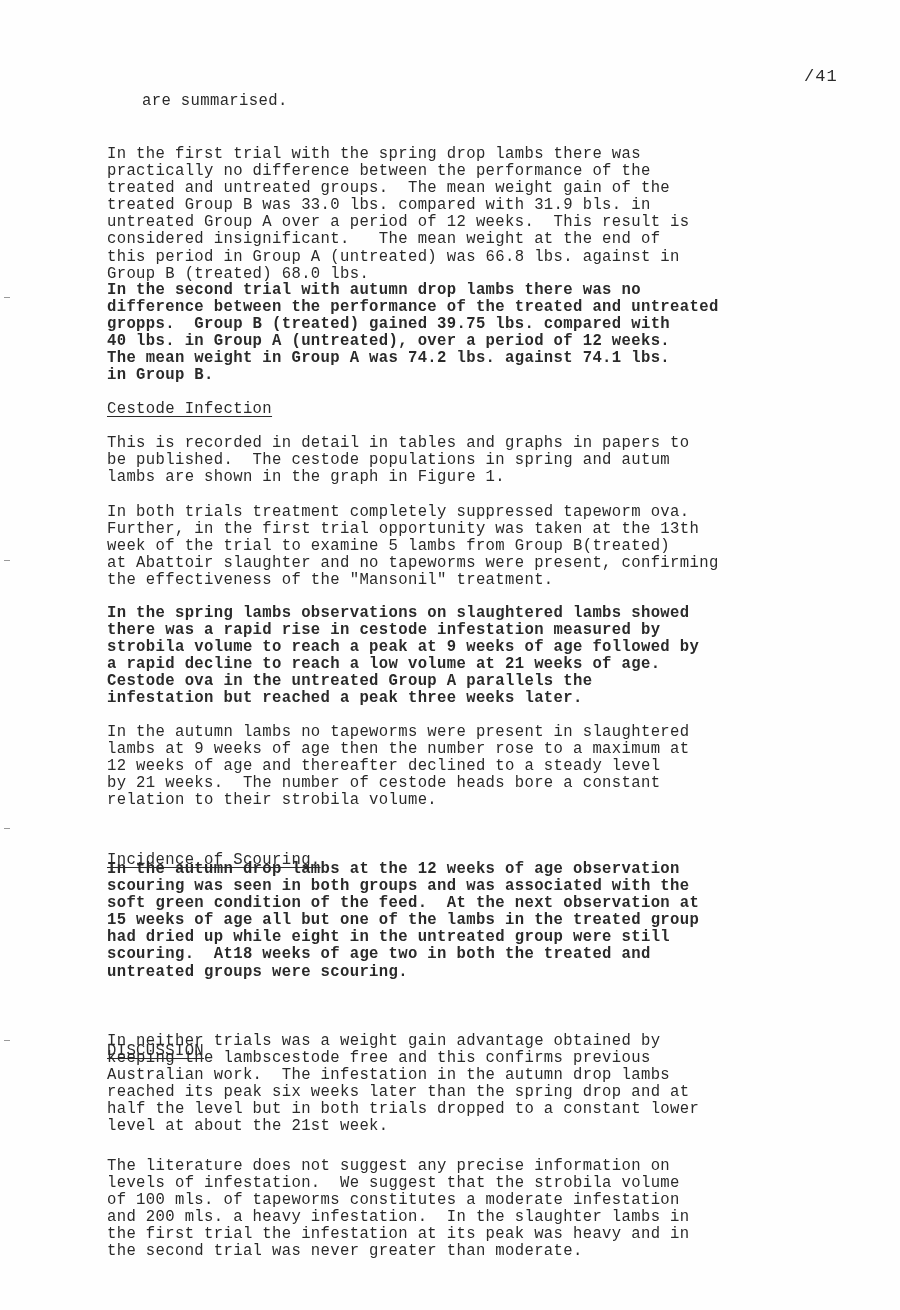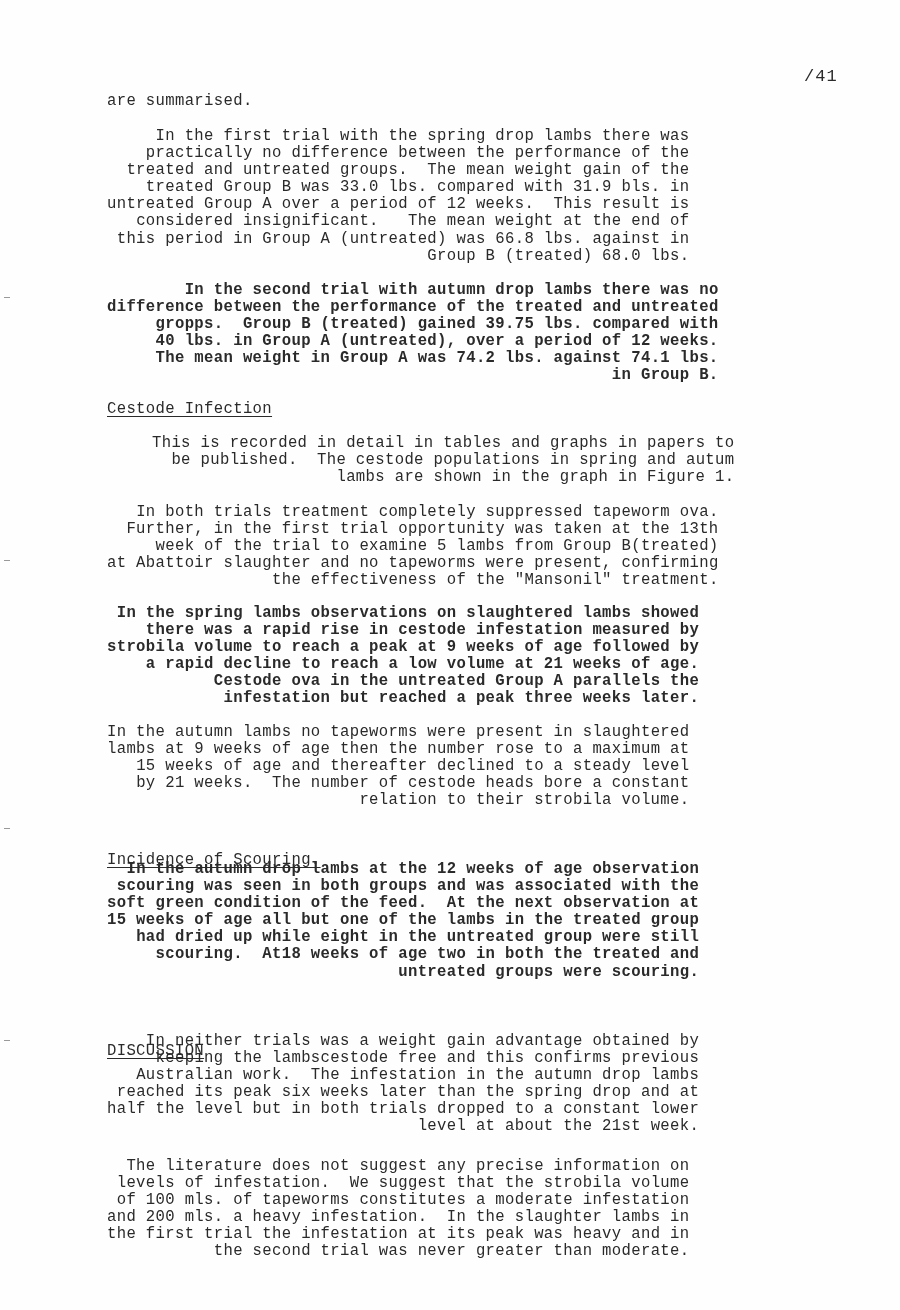--- a/index.html
+++ b/index.html
@@ -5,21 +5,20 @@
     html, body { margin: 0; padding: 0; background: #ffffff; }
     body { width: 900px; height: 1310px; position: relative; overflow: hidden; }
     .page {
       position: absolute; left: 0; top: 0; width: 900px; height: 1310px;
       background: #fefefe;
       font-family: "Liberation Mono", "DejaVu Sans Mono", monospace;
       color: #2a2a2a;
       font-size: 15.6px;
       line-height: 17.1px;
       letter-spacing: 0.35px;
-      text-align: right;
     }
     .page-number {
       position: absolute; left: 804px; top: 68px;
       font-size: 17px; letter-spacing: 1px;
     }
     .para {
       position: absolute; left: 107px; margin: 0; white-space: pre;
     }
     .heading {
       position: absolute; left: 107px; margin: 0; white-space: pre;
@@ -34,53 +33,53 @@
 
 <div class="page">
   <div class="page-number">/41</div>
 
   <div class="margin-mark" style="top:297px"></div>
   <div class="margin-mark" style="top:560px"></div>
   <div class="margin-mark" style="top:828px"></div>
   <div class="margin-mark" style="top:1040px"></div>
 
   <div id="content">
-      <div class="para" style="top: 93px;">are summarised.</div>
-      <div class="para" style="top: 128px;">In the first trial with the spring drop lambs there was
+      <div class="para" style="top: 93px; margin-left: 35px;">are summarised.</div>
+      <div class="para" style="top: 146px;">In the first trial with the spring drop lambs there was
 practically no difference between the performance of the
 treated and untreated groups.  The mean weight gain of the
 treated Group B was 33.0 lbs. compared with 31.9 bls. in
 untreated Group A over a period of 12 weeks.  This result is
 considered insignificant.   The mean weight at the end of
 this period in Group A (untreated) was 66.8 lbs. against in
 Group B (treated) 68.0 lbs.</div>
       <div class="para" style="top: 282px; font-weight: bold;">In the second trial with autumn drop lambs there was no
 difference between the performance of the treated and untreated
 gropps.  Group B (treated) gained 39.75 lbs. compared with
 40 lbs. in Group A (untreated), over a period of 12 weeks.
 The mean weight in Group A was 74.2 lbs. against 74.1 lbs.
 in Group B.</div>
       <div class="heading" style="top: 401px; font-family: Liberation Mono, monospace;">Cestode Infection</div>
-      <div class="para" style="top: 435px; margin-left: 45px;">This is recorded in detail in tables and graphs in papers to
+      <div class="para" style="top: 435px;">This is recorded in detail in tables and graphs in papers to
 be published.  The cestode populations in spring and autum
 lambs are shown in the graph in Figure 1.</div>
       <div class="para" style="top: 504px;">In both trials treatment completely suppressed tapeworm ova.
 Further, in the first trial opportunity was taken at the 13th
 week of the trial to examine 5 lambs from Group B(treated)
 at Abattoir slaughter and no tapeworms were present, confirming
 the effectiveness of the "Mansonil" treatment.</div>
       <div class="para" style="top: 605px; font-weight: bold;">In the spring lambs observations on slaughtered lambs showed
 there was a rapid rise in cestode infestation measured by
 strobila volume to reach a peak at 9 weeks of age followed by
 a rapid decline to reach a low volume at 21 weeks of age.
 Cestode ova in the untreated Group A parallels the
 infestation but reached a peak three weeks later.</div>
       <div class="para" style="top: 724px;">In the autumn lambs no tapeworms were present in slaughtered
 lambs at 9 weeks of age then the number rose to a maximum at
-15 weeks of age and thereafter declined to a steady level
+12 weeks of age and thereafter declined to a steady level
 by 21 weeks.  The number of cestode heads bore a constant
 relation to their strobila volume.</div>
       <div class="heading" style="top: 828px; margin-top: 24px;">Incidence of Scouring.</div>
       <div class="para" style="top: 861px; font-weight: bold;">In the autumn drop lambs at the 12 weeks of age observation
 scouring was seen in both groups and was associated with the
 soft green condition of the feed.  At the next observation at
 15 weeks of age all but one of the lambs in the treated group
 had dried up while eight in the untreated group were still
 scouring.  At18 weeks of age two in both the treated and
 untreated groups were scouring.</div>

